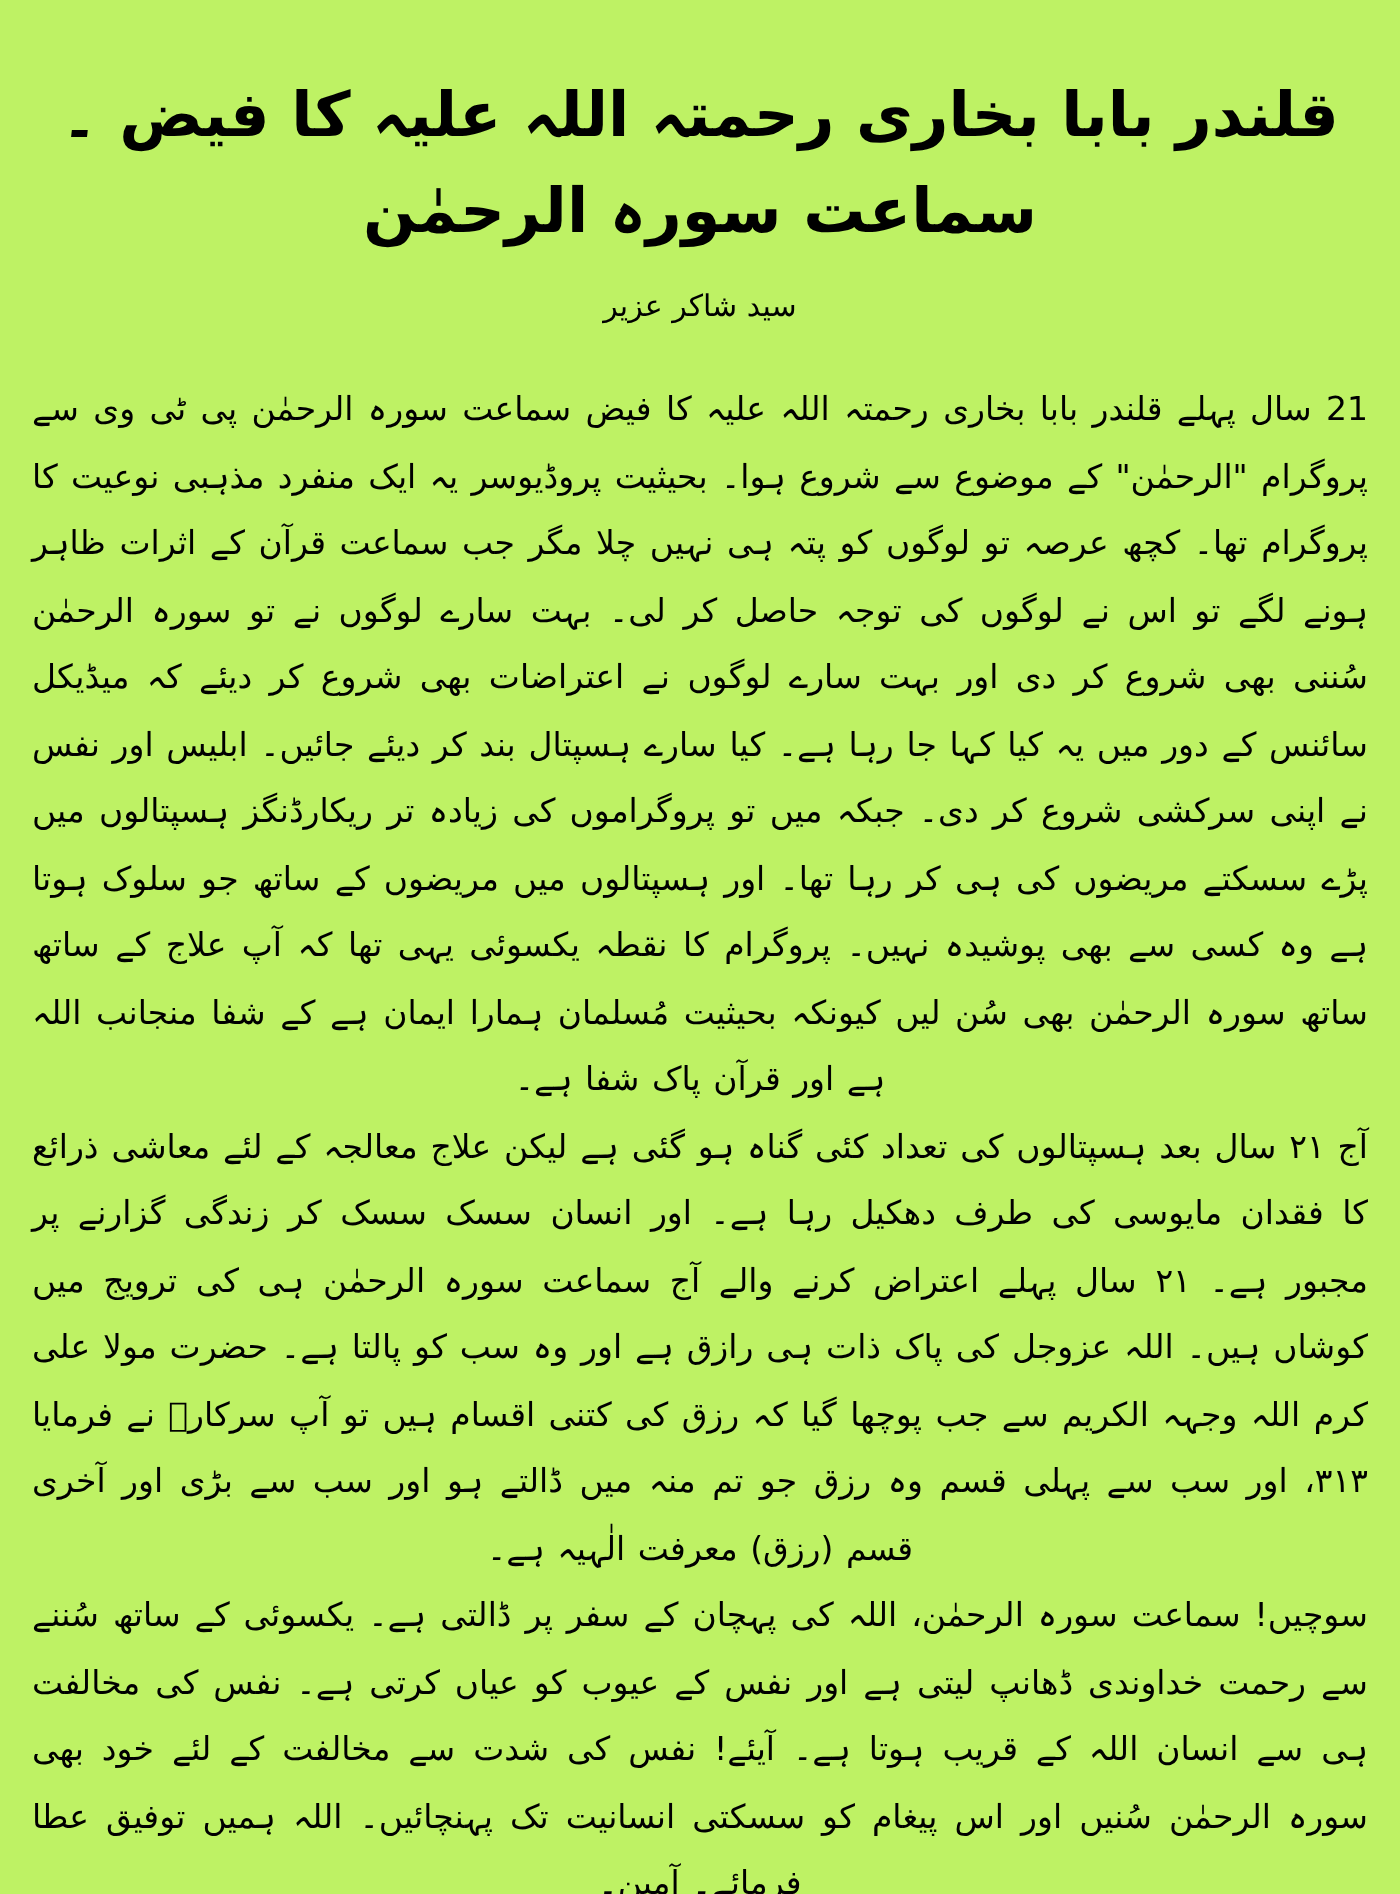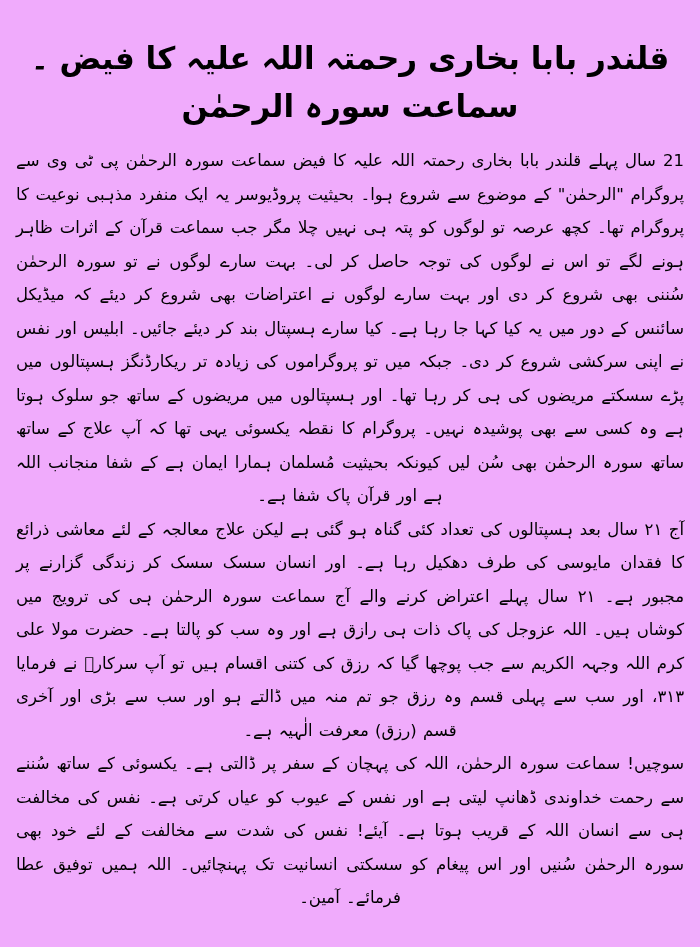--- a/index.html
+++ b/index.html
@@ -5,21 +5,21 @@
   html, body {
     margin: 0;
     padding: 0;
     background: #ffffff;
   }
   .page {
     position: relative;
     width: 700px;
     height: 947px;
     margin: 0 auto;
-    background: #f0abfc;
+    background: #bef264;
     color: #000000;
     box-sizing: border-box;
     padding: 34px 16px 0 16px;
     overflow: hidden;
     direction: rtl;
     font-family: "DejaVu Sans", sans-serif;
   }
   .title {
     font-size: 31px;
     font-weight: bold;
@@ -46,19 +46,20 @@
     word-spacing: 1px;
     color: #000000;
   }
 </style>
 </head>
 <body>
 
 <div class="page">
   <h1 class="title">قلندر بابا بخاری رحمتہ اللہ علیہ کا فیض ۔ سماعت سورہ الرحمٰن</h1>
 
+  <div class="byline">سید شاکر عزیر</div>
 
   <div class="article-body">
     <p>21 سال پہلے قلندر بابا بخاری رحمتہ اللہ علیہ کا فیض سماعت سورہ الرحمٰن پی ٹی وی سے پروگرام "الرحمٰن" کے موضوع سے شروع ہوا۔ بحیثیت پروڈیوسر یہ ایک منفرد مذہبی نوعیت کا پروگرام تھا۔ کچھ عرصہ تو لوگوں کو پتہ ہی نہیں چلا مگر جب سماعت قرآن کے اثرات ظاہر ہونے لگے تو اس نے لوگوں کی توجہ حاصل کر لی۔ بہت سارے لوگوں نے تو سورہ الرحمٰن سُننی بھی شروع کر دی اور بہت سارے لوگوں نے اعتراضات بھی شروع کر دیئے کہ میڈیکل سائنس کے دور میں یہ کیا کہا جا رہا ہے۔ کیا سارے ہسپتال بند کر دیئے جائیں۔ ابلیس اور نفس نے اپنی سرکشی شروع کر دی۔ جبکہ میں تو پروگراموں کی زیادہ تر ریکارڈنگز ہسپتالوں میں پڑے سسکتے مریضوں کی ہی کر رہا تھا۔ اور ہسپتالوں میں مریضوں کے ساتھ جو سلوک ہوتا ہے وہ کسی سے بھی پوشیدہ نہیں۔ پروگرام کا نقطہ یکسوئی یہی تھا کہ آپ علاج کے ساتھ ساتھ سورہ الرحمٰن بھی سُن لیں کیونکہ بحیثیت مُسلمان ہمارا ایمان ہے کے شفا منجانب اللہ ہے اور قرآن پاک شفا ہے۔</p>
     <p>آج ۲۱ سال بعد ہسپتالوں کی تعداد کئی گناہ ہو گئی ہے لیکن علاج معالجہ کے لئے معاشی ذرائع کا فقدان مایوسی کی طرف دھکیل رہا ہے۔ اور انسان سسک سسک کر زندگی گزارنے پر مجبور ہے۔ ۲۱ سال پہلے اعتراض کرنے والے آج سماعت سورہ الرحمٰن ہی کی ترویج میں کوشاں ہیں۔ اللہ عزوجل کی پاک ذات ہی رازق ہے اور وہ سب کو پالتا ہے۔ حضرت مولا علی کرم اللہ وجہہ الکریم سے جب پوچھا گیا کہ رزق کی کتنی اقسام ہیں تو آپ سرکارؓ نے فرمایا ۳۱۳، اور سب سے پہلی قسم وہ رزق جو تم منہ میں ڈالتے ہو اور سب سے بڑی اور آخری قسم (رزق) معرفت الٰہیہ ہے۔</p>
     <p>سوچیں! سماعت سورہ الرحمٰن، اللہ کی پہچان کے سفر پر ڈالتی ہے۔ یکسوئی کے ساتھ سُننے سے رحمت خداوندی ڈھانپ لیتی ہے اور نفس کے عیوب کو عیاں کرتی ہے۔ نفس کی مخالفت ہی سے انسان اللہ کے قریب ہوتا ہے۔ آیئے! نفس کی شدت سے مخالفت کے لئے خود بھی سورہ الرحمٰن سُنیں اور اس پیغام کو سسکتی انسانیت تک پہنچائیں۔ اللہ ہمیں توفیق عطا فرمائے۔ آمین۔</p>
   </div>
 </div>
 
 </body></html>

